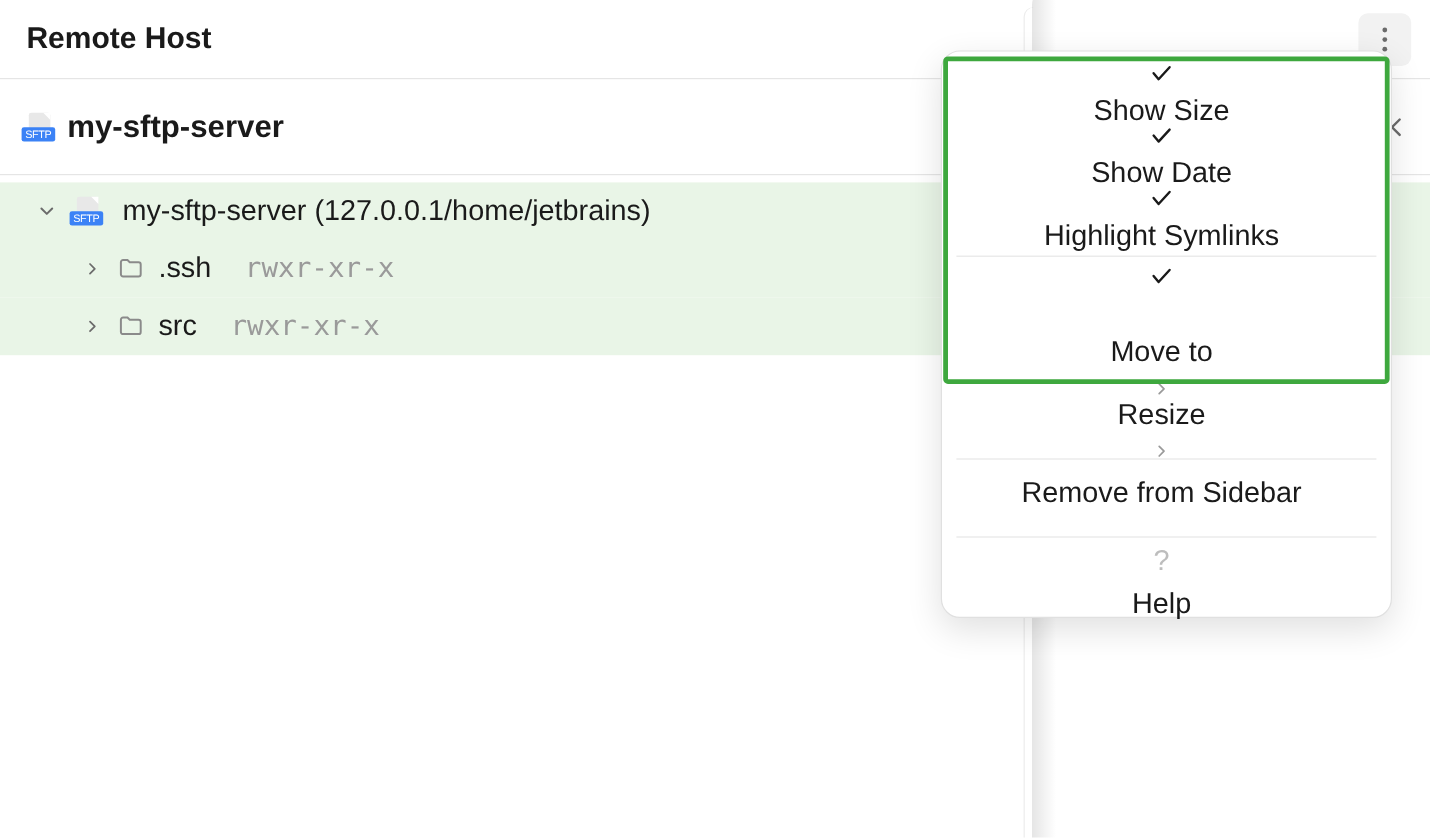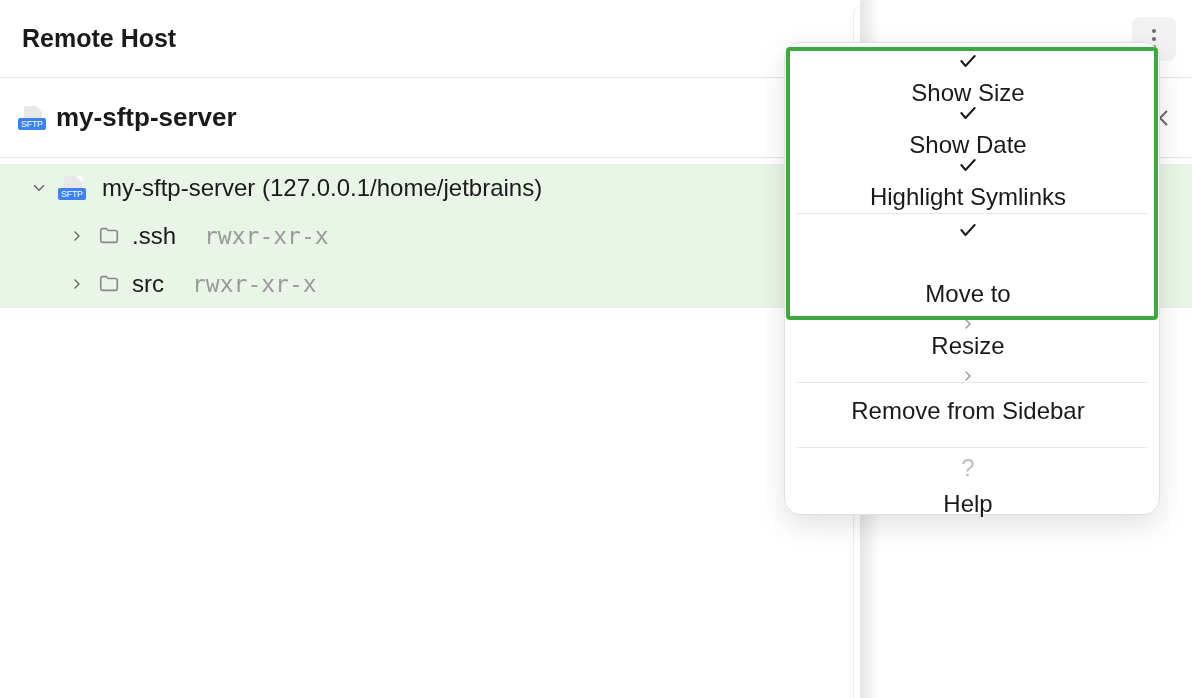--- a/index.html
+++ b/index.html
@@ -16,21 +16,21 @@
       overflow: hidden;
     }
 
     
     .panel-header {
       display: flex;
       align-items: center;
       justify-content: space-between;
       padding: 15px 20px 15px 22px;
       border-bottom: 1px solid #e5e5e5;
-      height: 78px;
+      height: 66px;
     }
     .panel-title {
       font-size: 25px;
       font-weight: 600;
       color: #1a1a1a;
     }
     .kebab-btn {
       width: 44px;
       height: 44px;
       border-radius: 8px;

